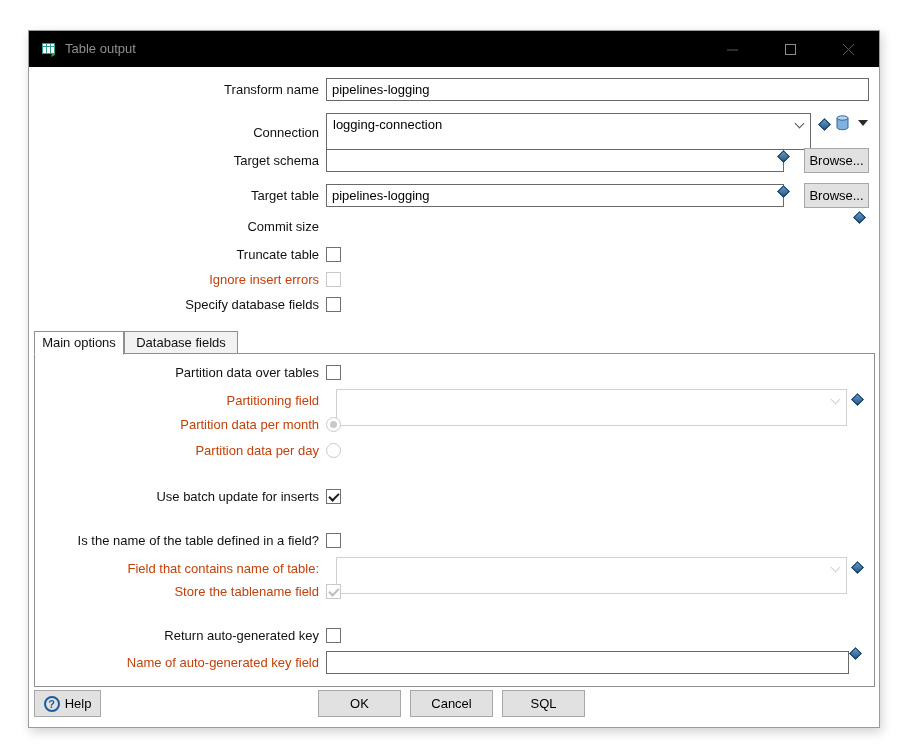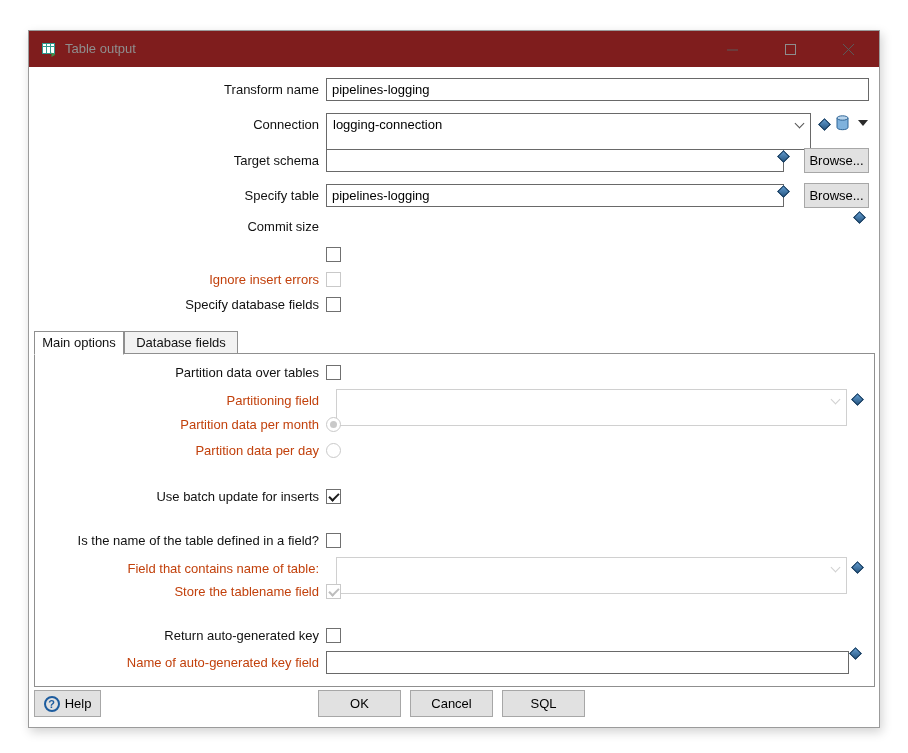--- a/index.html
+++ b/index.html
@@ -1,20 +1,20 @@
 <!DOCTYPE html>
 <html><head>
 <meta charset="utf-8">
 <style>
   *{margin:0;padding:0;box-sizing:border-box;}
   html,body{width:908px;height:753px;background:#ffffff;font-family:"Liberation Sans",sans-serif;}
   .dialog{position:absolute;left:28px;top:30px;width:852px;height:698px;background:#fff;
           border:1px solid #9b9b9b;box-shadow:2px 4px 10px rgba(0,0,0,.18);}
   
-  .titlebar{position:absolute;left:0;top:0;right:0;height:36px;background:#7f1d1d;padding-left:24px;}
+  .titlebar{position:absolute;left:0;top:0;right:0;height:36px;background:#000000;padding-left:24px;}
   .title-icon{position:absolute;left:12px;top:10px;width:16px;height:16px;}
   .title-text{position:absolute;left:36px;top:0;line-height:36px;font-size:13px;color:#8f8f8f;}
   .win-btn{position:absolute;top:0;width:34px;height:36px;display:flex;align-items:center;justify-content:center;}
   
   .lbl{position:absolute;left:0;width:290px;text-align:right;font-size:13px;color:#111;
        line-height:23px;white-space:nowrap;}
   .lbl.cbrow{line-height:16px;}
   .lbl.dis{color:#c2410c;}
   
   .txt{position:absolute;height:23px;border:1px solid #696969;background:#fff;color:#000;
@@ -84,47 +84,48 @@
       <svg width="11" height="11">
           <line x1="0" y1="0" x2="11" y2="11" stroke="#5a5a5a"></line>
           <line x1="11" y1="0" x2="0" y2="11" stroke="#5a5a5a"></line>
         </svg>
     </div>
   </div>
 
   <div class="lbl" style="top:47px;">Transform name</div>
   <input class="txt" style="left: 297px; top: 47px; width: 543px;" value="pipelines-logging">
 
-  <div class="lbl" style="top:82px;">Connection</div>
+  <div class="lbl" style="top:90px;">Connection</div>
   <div class="combo" style="left:297px;top:82px;width:485px;">
     <span class="val">logging-connection</span>
     <span class="chev"></span>
   </div>
   <span class="vdiamond" style="left:791px;top:89px;"></span>
   <span style="position:absolute;left:807px;top:84px;">
     <svg width="13" height="16" viewBox="0 0 13 16">
       <path d="M1 3 v9.4 c0 1.3 2.46 2.3 5.5 2.3 s5.5-1 5.5-2.3 V3" fill="#7fb2dd" stroke="#2e6496" stroke-width="1"></path>
       <ellipse cx="6.5" cy="3" rx="5.5" ry="2.2" fill="#b8d4ec" stroke="#2e6496" stroke-width="1"></ellipse>
     </svg>
   </span>
   <span class="tri" style="left:829px;top:89px;"></span>
 
   <div class="lbl" style="top:118px;">Target schema</div>
   <input class="txt" style="left: 297px; top: 118px; width: 458px;" value="">
   <span class="vdiamond" style="left:750px;top:121px;"></span>
   <button class="btn" style="left:775px;top:117px;width:65px;height:25px;">Browse...</button>
 
-  <div class="lbl" style="top:153px;">Specify table</div>
+  <div class="lbl" style="top:153px;">Target table</div>
   <input class="txt" style="left: 297px; top: 153px; width: 458px;" value="pipelines-logging">
   <span class="vdiamond" style="left:750px;top:156px;"></span>
   <button class="btn" style="left:775px;top:152px;width:65px;height:25px;">Browse...</button>
 
   <div class="lbl" style="top:184px;">Commit size</div>
   <span class="vdiamond" style="left:826px;top:182px;"></span>
 
+  <div class="lbl cbrow" style="top:216px;">Truncate table</div>
   <div class="cb" style="left:297px;top:216px;"></div>
 
   <div class="lbl cbrow dis" style="top:241px;">Ignore insert errors</div>
   <div class="cb dis" style="left:297px;top:241px;"></div>
 
   <div class="lbl cbrow" style="top:266px;">Specify database fields</div>
   <div class="cb" style="left:297px;top:266px;"></div>
 
   <div class="tab active" style="left:5px;width:90px;">Main options</div>
   <div class="tab" style="left:95px;width:114px;">Database fields</div>

